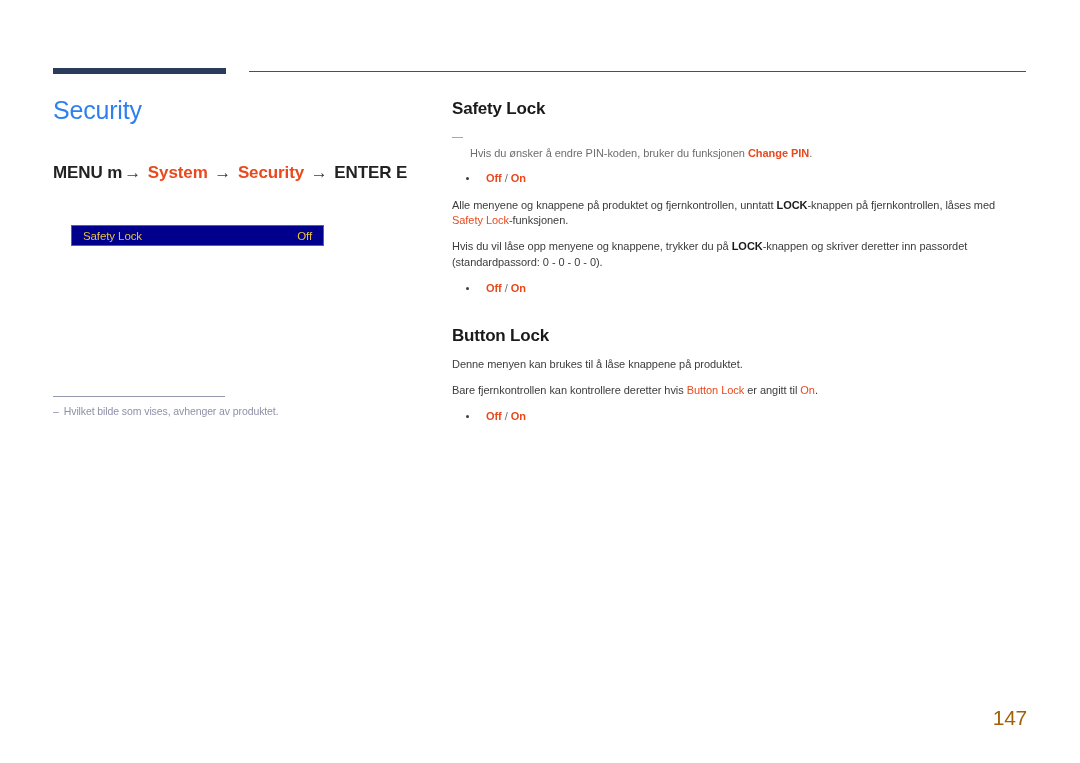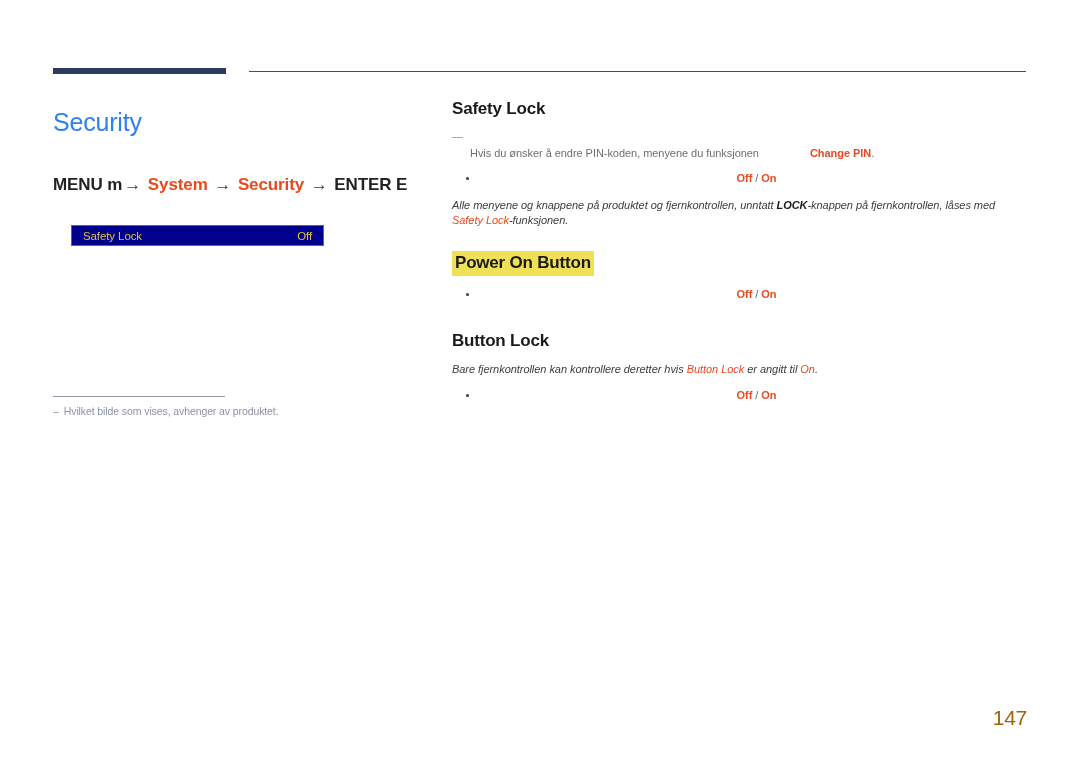--- a/index.html
+++ b/index.html
@@ -37,21 +37,21 @@
     top: 71px;
     width: 777px;
     height: 1px;
     background: #4b4e63;
   }
 
   
   .left-col {
     position: absolute;
     left: 53px;
-    top: 107px;
+    top: 95px;
     width: 350px;
   }
   .page-title {
     font-size: 25px;
     font-weight: 400;
     color: #2f80ef;
     letter-spacing: -0.2px;
     line-height: 1.2;
     margin: 0;
     padding: 0;
@@ -164,28 +164,26 @@
   }
   .note-lines {
     font-size: 11px;
     color: #6e6e6e;
     line-height: 1.45;
     letter-spacing: -0.05px;
   }
   .note-lines .accent {
     color: #e8491d;
     font-weight: 600;
-    margin-left: 48px;
   }
 
   ul.opts {
     list-style: none;
     margin: 0 0 11px 0;
     padding: 0 0 0 14px;
-    text-align: center;
   }
   ul.opts li {
     position: relative;
     font-size: 11px;
     color: #7a7a7a;
     line-height: 1.4;
     padding-left: 20px;
     letter-spacing: -0.05px;
   }
   ul.opts li::before {
@@ -205,21 +203,20 @@
   ul.opts li .sep {
     color: #6e6e6e;
   }
 
   p.body {
     font-size: 11px;
     color: #3c3c3c;
     line-height: 1.45;
     margin: 0 8px 10px 0;
     letter-spacing: -0.05px;
-    font-style: italic;
   }
   p.body .accent {
     color: #e8491d;
     font-weight: 400;
   }
   p.body .strong {
     font-weight: 700;
     color: #1a1a1a;
   }
 
@@ -263,42 +260,41 @@
   </div>
 
   <div class="right-col">
 
     <h2 class="sec-head">Safety Lock</h2>
 
     <div class="note-block">
       <span class="note-dash">—</span>
       <div class="note-lines">
         <br>
-        <span>Hvis du ønsker å endre PIN-koden, menyene du funksjonen </span><span class="accent">Change PIN</span><span>.</span>
+        <span>Hvis du ønsker å endre PIN-koden, bruker du funksjonen </span><span class="accent">Change PIN</span><span>.</span>
       </div>
     </div>
 
     <ul class="opts">
       <li><span class="accent">Off</span><span class="sep"> / </span><span class="accent">On</span></li>
     </ul>
 
     <p class="body"><span>Alle menyene og knappene på produktet og fjernkontrollen, unntatt </span><span class="strong">LOCK</span><span>-knappen på fjernkontrollen, låses med </span><span class="accent">Safety Lock</span><span>-funksjonen.</span></p>
 
-
-    <div class="sec-head-wrap" style="margin-top:22px;">
-      <h2 class="sec-head hl" style="margin:0;">Power On Button</h2>
-    </div>
+    <p class="body"><span>Hvis du vil låse opp menyene og knappene, trykker du på </span><span class="strong">LOCK</span><span>-knappen og skriver deretter inn passordet (standardpassord: 0 - 0 - 0 - 0).</span></p>
+
 
 
     <ul class="opts">
       <li><span class="accent">Off</span><span class="sep"> / </span><span class="accent">On</span></li>
     </ul>
 
     <h2 class="sec-head" style="margin-top:28px;">Button Lock</h2>
 
+    <p class="body">Denne menyen kan brukes til å låse knappene på produktet.</p>
 
     <p class="body"><span>Bare fjernkontrollen kan kontrollere deretter hvis </span><span class="accent">Button Lock</span><span> er angitt til </span><span class="accent">On</span><span>.</span></p>
 
     <ul class="opts">
       <li><span class="accent">Off</span><span class="sep"> / </span><span class="accent">On</span></li>
     </ul>
 
   </div>
 
   <div class="page-num">147</div>

